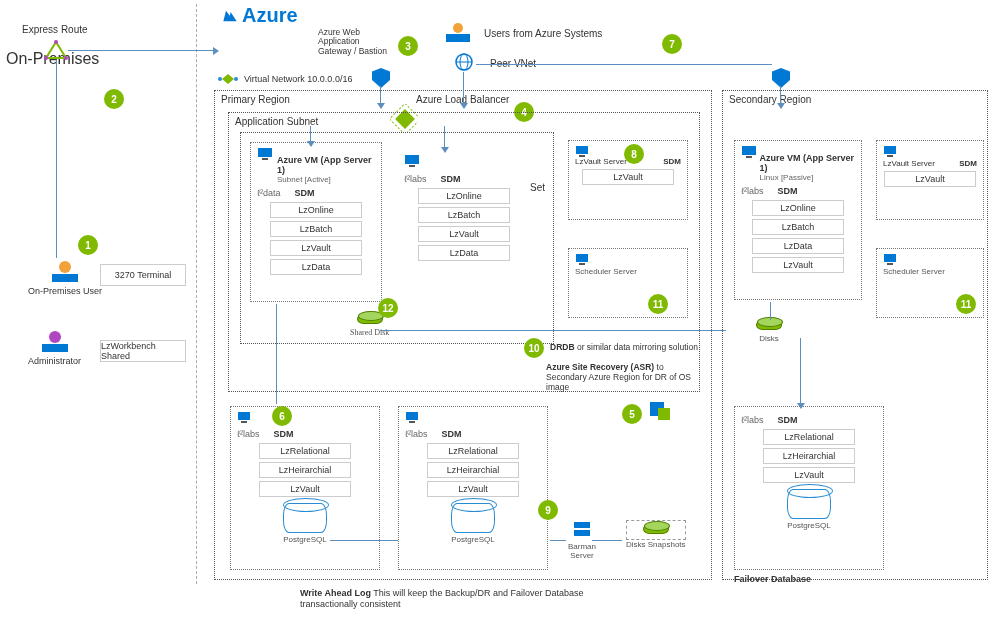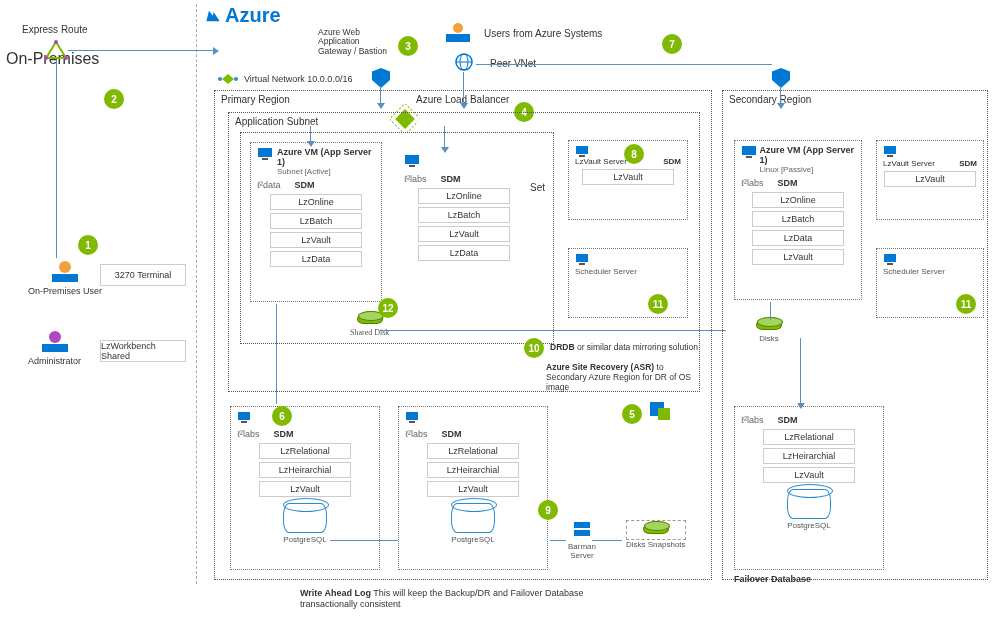--- a/index.html
+++ b/index.html
@@ -25,21 +25,21 @@
     background: #7fba00; color: #fff;
     display: inline-flex; align-items: center; justify-content: center;
     font-size: 10px; font-weight: 600; position: absolute;
   }
   .vm-box {
     border: 1px dotted #777;
     background: #fff;
     position: absolute;
     padding: 4px 6px 6px 6px;
   }
-  .vm-box .hdr { font-size: 9px; font-weight: 700; }
+  .vm-box .hdr { font-size: 9px; font-weight: 700; margin-top: 8px; }
   .vm-box .sub { font-size: 8px; color: #666; }
   .sdm-row { display:flex; align-items:center; gap:14px; margin: 4px 0 4px 0;}
   .sdm-row .t { font-size:9px; color:#666;}
   .sdm-row .s { font-size:9px; font-weight:700;}
   .mod {
     border: 1px solid #ccc; background:#fff; text-align:center;
     font-size:9px; padding:2px 4px; margin: 3px auto; width: 92px;
   }
   .disk { width: 26px; height: 10px; border-radius: 50%/100%; background:#7fba00; border:1px solid #508000; display:inline-block; position:relative;}
   .disk::after{ content:""; position:absolute; left:0; top:-4px; width:24px; height:8px; border:1px solid #508000; border-radius:50%; background:#a4d65e;}
@@ -69,21 +69,21 @@
 <svg width="24" height="20">
       <polygon points="12,2 22,18 2,18" fill="none" stroke="#7fba00" stroke-width="2"></polygon>
       <circle cx="12" cy="2" r="2" fill="#b146c2"></circle>
       <circle cx="22" cy="18" r="2" fill="#b146c2"></circle>
       <circle cx="2" cy="18" r="2" fill="#b146c2"></circle>
     </svg>
 </div>
 
 <div class="dashed-sep" style="left:196px; top:4px; height:580px;"></div>
 
-<div style="position:absolute; left:205px; top:4px;" class="azure-title">
+<div style="position:absolute; left:222px; top:4px;" class="azure-title">
   <svg class="azure-logo" viewBox="0 0 24 24">
       <path d="M6 4 L2 20 L10 20 L12 12 Z M13 6 L10 20 L22 20 Z" fill="#0078d4"></path>
     </svg>
   <span>Azure</span>
 </div>
 
 <div style="position:absolute; left:318px; top:28px; font-size:8.5px; line-height:1.1; white-space:pre;">Azure Web
 Application
 Gateway / Bastion</div>
 <div class="badge" style="left:398px; top:36px;">3</div>

